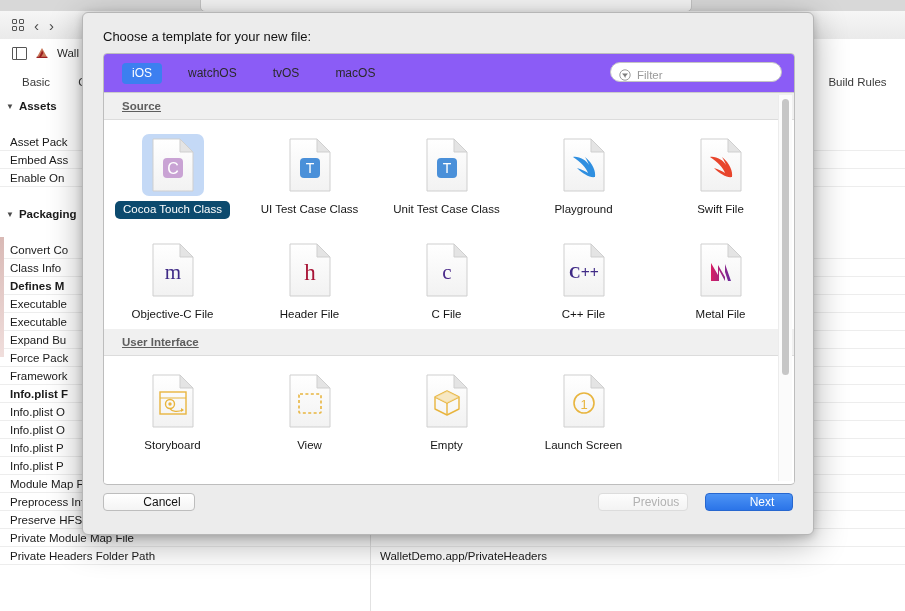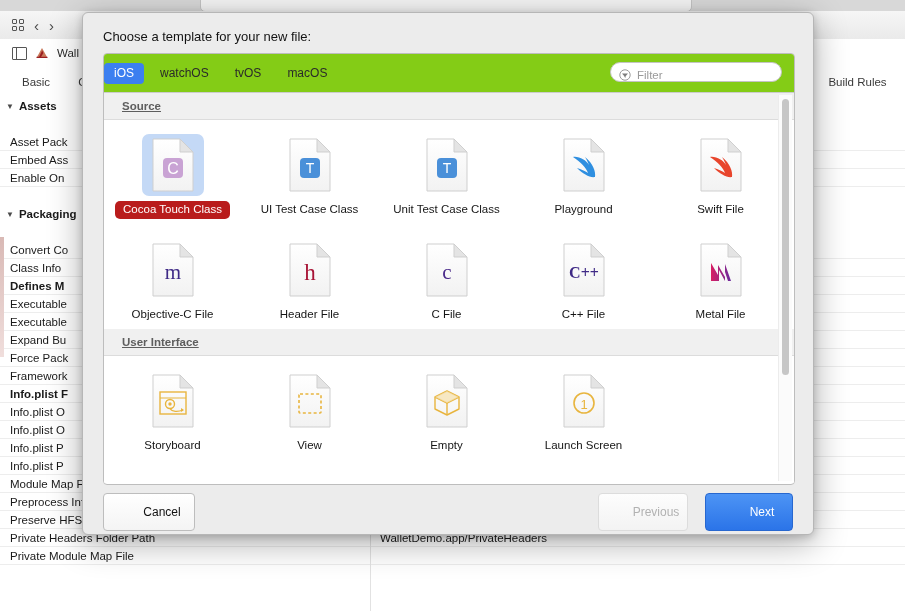--- a/index.html
+++ b/index.html
@@ -209,24 +209,25 @@
     width: 690px; height: 430px;
     background: #ffffff;
     border: 1px solid #bdbdbd;
     border-radius: 4px;
     overflow: hidden;
   }
   .dlg-tabbar {
     position: relative;
     height: 38px;
     border-bottom: 1px solid #cccccc;
-    background: #84cc16;
-    display: flex;
-    align-items: center;
-    gap: 6px;
+    background: #8b5cf6;
+    display: flex;
+    align-items: center;
+    padding-left: 18px;
+    gap: 16px;
   }
   .plat-tab {
     font-size: 12px;
     color: #2a2a2a;
     padding: 3px 10px;
     border-radius: 4px;
     line-height: 1.25;
   }
   .plat-tab.active {
     background: #3c7ff0;
@@ -294,36 +295,36 @@
     margin-top: 5px;
     font-size: 11.5px;
     color: #151515;
     text-align: center;
     line-height: 1.35;
     padding: 1px 8px;
     border-radius: 5px;
     max-width: 118px;
   }
   .tile.selected .tile-label {
-    background: #b91c1c;
+    background: #0c4a6e;
     color: #ffffff;
   }
 
   
   .fileicon { display: block; }
 
   
   .dlg-footer {
     position: absolute;
     left: 0; right: 0; bottom: 0;
     height: 51px;
   }
   .btn {
     position: absolute;
-    height: 38px;
+    height: 18px;
     border-radius: 4px;
     font-size: 12px;
     display: flex;
     align-items: center;
     justify-content: center;
     box-sizing: border-box;
     padding-left: 26px;
   }
   .btn-cancel {
     left: 20px; top: 10px;
@@ -501,26 +502,26 @@
           </div>
           <div class="tbl-row">
             <div class="k"><span>Preprocess Info.plist File</span></div>
             <div class="v">No<span class="stepper">⇅</span></div>
           </div>
           <div class="tbl-row">
             <div class="k"><span>Preserve HFS Data</span></div>
             <div class="v">No<span class="stepper">⇅</span></div>
           </div>
           <div class="tbl-row">
+            <div class="k"><span>Private Module Map File</span></div>
+            <div class="v"></div>
+          </div>
+          <div class="tbl-row">
             <div class="k"><span>Private Headers Folder Path</span></div>
             <div class="v">WalletDemo.app/PrivateHeaders</div>
-          </div>
-          <div class="tbl-row">
-            <div class="k"><span>Private Module Map File</span></div>
-            <div class="v"></div>
           </div>
         </div>
     </div>
   </div>
 
   <div class="dialog">
 
     <div class="dlg-title">Choose a template for your new file:</div>
 
     <div class="dlg-body">

